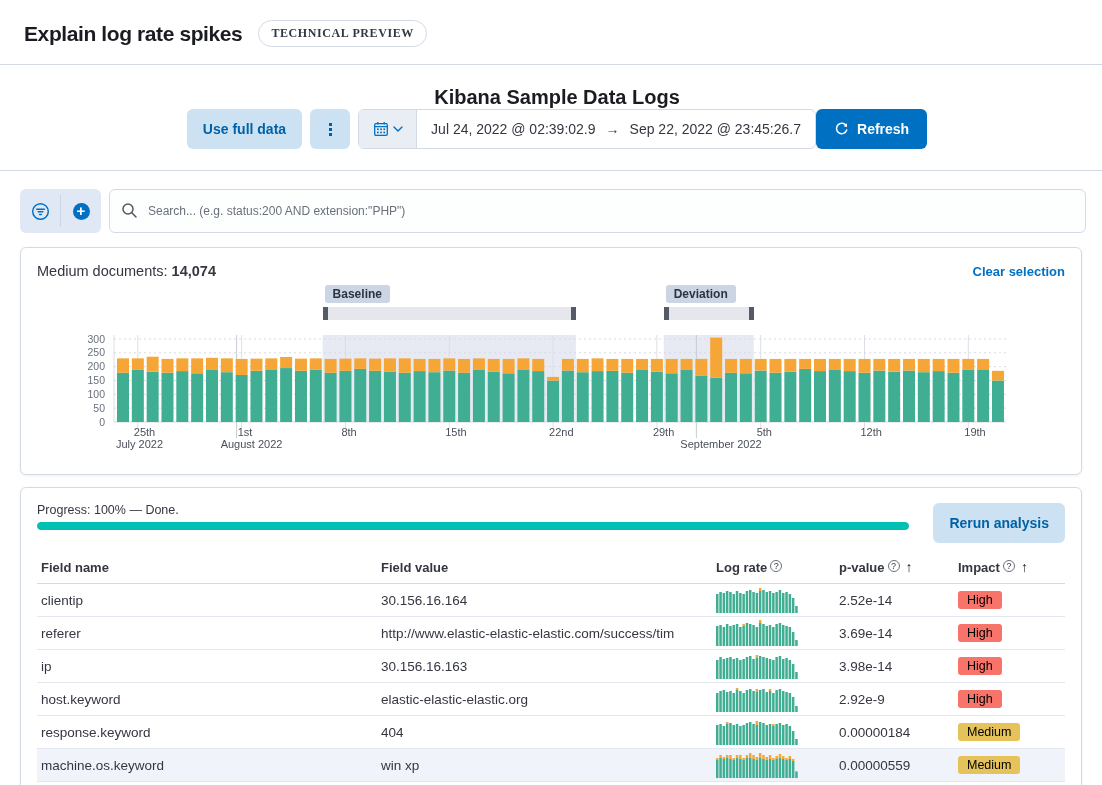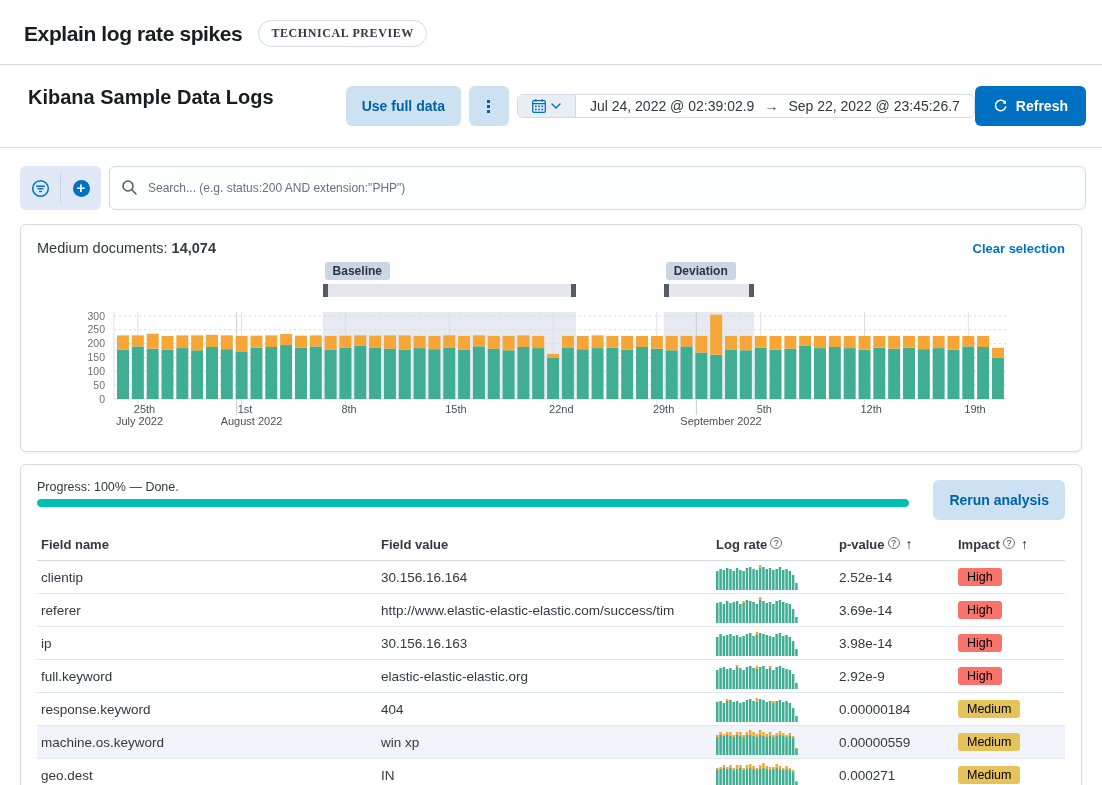--- a/index.html
+++ b/index.html
@@ -5,30 +5,30 @@
   html,body{margin:0;padding:0;width:1102px;height:785px;overflow:hidden;background:#fff;
     font-family:"Liberation Sans","DejaVu Sans",sans-serif;color:#343741;}
   *{box-sizing:border-box;}
   hr{border:none;border-top:1px solid #d3dae6;margin:0;}
   
   .page-header{display:flex;align-items:center;gap:16px;padding:20px 24px 17px 24px;}
   .page-title{font-size:21px;font-weight:700;color:#1a1c21;margin:0;letter-spacing:-0.4px;}
   .tech-badge{font-size:12px;font-weight:700;letter-spacing:.6px;color:#343741;
     border:1px solid #d3dae6;border-radius:14px;padding:5px 12px;background:#fff;font-family:Liberation Serif, serif;}
   
-  .dataview-row{display:flex;justify-content:space-between;padding:21px 16px 21px 28px;}
+  .dataview-row{display:flex;align-items:center;justify-content:space-between;padding:21px 16px 21px 28px;flex-direction:column;}
   .dataview-title{font-size:20px;font-weight:700;color:#1a1c21;margin:0;}
   .toolbar-right{display:flex;align-items:center;}
   .btn{border:none;cursor:pointer;height:40px;border-radius:6px;font-family:inherit;
     font-size:14px;font-weight:600;display:inline-flex;align-items:center;justify-content:center;}
   .btn-light{background:#cce2f3;color:#0061a6;padding:0 16px;}
   .kebab-btn{background:#cce2f3;width:40px;margin-left:8px;}
   .kebab{display:flex;flex-direction:column;gap:2px;}
   .kebab span{width:3px;height:3px;background:#0061a6;outline:1px solid #0061a6;outline-offset:-1px;}
-  .date-group{display:flex;align-items:stretch;height:24px;border:1px solid #d3dae6;border-radius:6px;
+  .date-group{display:flex;align-items:stretch;height:40px;border:1px solid #d3dae6;border-radius:6px;
     overflow:hidden;margin-left:8px;background:#fff;}
   .cal-btn{background:#e9edf4;border:none;border-right:1px solid #d3dae6;width:58px;cursor:pointer;
     display:flex;align-items:center;justify-content:center;gap:4px;}
   .date-range{display:flex;align-items:center;padding:0 14px;font-size:14px;color:#343741;gap:10px;}
   .date-arrow{color:#343741;font-size:14px;}
   .btn-primary{background:#0071c2;color:#fff;padding:0 18px;margin-left:0;gap:8px;}
   
   .search-row{display:flex;align-items:center;margin:18px 16px 14px 20px;gap:8px;}
   .filter-group{display:flex;height:44px;background:#dfe8f4;border-radius:6px;overflow:hidden;}
   .filter-group button{width:40px;border:none;background:transparent;cursor:pointer;
@@ -461,21 +461,21 @@
               <rect x="66" y="6" width="2.5" height="20" fill="#3fae92"></rect>
               <rect x="69.3" y="5" width="2.5" height="21" fill="#3fae92"></rect>
               <rect x="72.6" y="7" width="2.5" height="19" fill="#3fae92"></rect>
               <rect x="75.89999999999999" y="11" width="2.5" height="15" fill="#3fae92"></rect>
               <rect x="79.19999999999999" y="19" width="2.5" height="7" fill="#3fae92"></rect>
             </svg></td>
     <td class="c4">3.98e-14</td>
     <td class="c5"><span class="impact-badge" style="background: rgb(248, 115, 106);">High</span></td>
   </tr>
         <tr>
-    <td class="c1">full.keyword</td>
+    <td class="c1">host.keyword</td>
     <td class="c2">elastic-elastic-elastic.org</td>
     <td class="c3"><svg class="spark" width="82" height="26">
               <rect x="0" y="7" width="2.5" height="19" fill="#3fae92"></rect>
               <rect x="3.3" y="5" width="2.5" height="21" fill="#3fae92"></rect>
               <rect x="6.6" y="4" width="2.5" height="22" fill="#3fae92"></rect>
               <rect x="9.899999999999999" y="6" width="2.5" height="20" fill="#3fae92"></rect>
               <rect x="13.2" y="5" width="2.5" height="21" fill="#3fae92"></rect>
               <rect x="16.5" y="7" width="2.5" height="19" fill="#3fae92"></rect>
               <rect x="19.799999999999997" y="4" width="2.5" height="22" fill="#3fae92"></rect>
               <rect x="19.799999999999997" y="2" width="2.5" height="2" fill="#f6a636"></rect>

